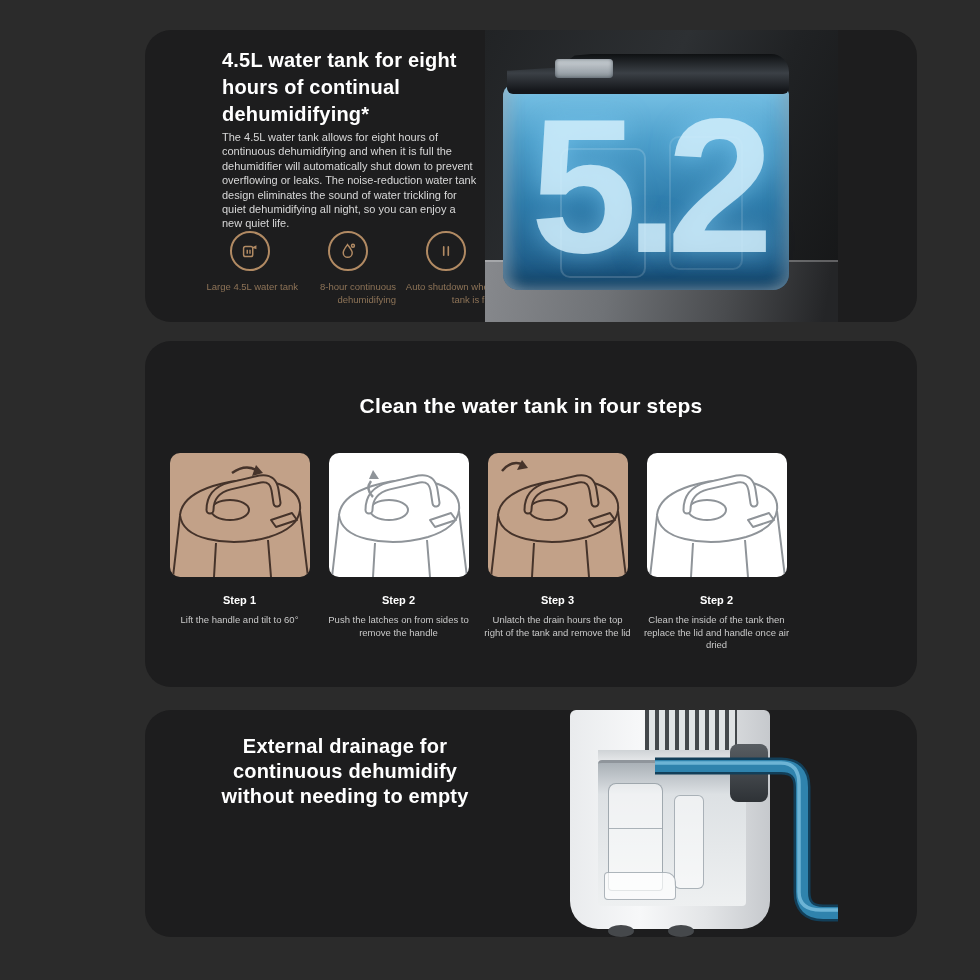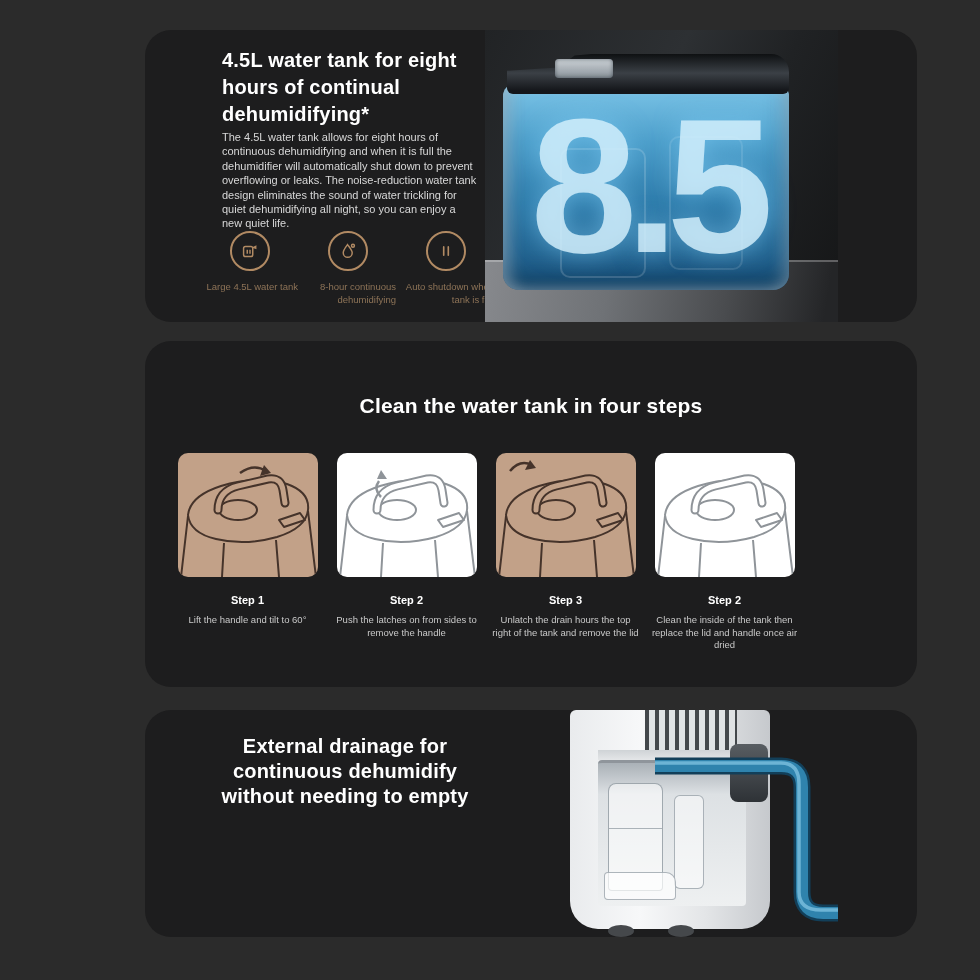--- a/index.html
+++ b/index.html
@@ -91,21 +91,21 @@
     background:linear-gradient(180deg,#d7dde2,#8e979e); border-radius:4px;
     box-shadow:inset 0 0 4px rgba(30,40,48,.6); opacity:.95;
   }
 
   
   .c2-title{
     position:absolute; left:0; right:0; top:53px; text-align:center;
     color:var(--heading); font-size:21px; font-weight:700; letter-spacing:.2px;
   }
   .steps{
-    position:absolute; left:27px; top:112px; width:628px;
+    position:absolute; left:19px; top:112px; width:628px;
     display:flex; gap:8px;
   }
   .step{width:151px; text-align:center;}
   .step-panel{
     width:140px; height:124px; margin:0 auto; border-radius:10px; overflow:hidden;
   }
   .step-panel.tan{background:var(--tan-panel); color:var(--line-dark); --panel-fill:var(--tan-panel);}
   .step-panel.white{background:#ffffff; color:var(--line-gray); --panel-fill:#ffffff;}
   .step-panel svg{width:140px;height:124px;display:block;}
   .step-label{
@@ -220,21 +220,21 @@
     </div>
   </div>
 
   <div class="scene">
     <div class="platform"></div>
     <div class="tank">
       <div class="tank-water">
         <div class="tank-inner-a"></div>
         <div class="tank-inner-b"></div>
       </div>
-      <div class="tank-watermark">8.5</div>
+      <div class="tank-watermark">5.2</div>
       <div class="waterline"></div>
       <div class="tank-lid"></div>
       <div class="tank-handle"></div>
     </div>
   </div>
 </section>
 
 <section class="card" id="card2">
   <h2 class="c2-title">Clean the water tank in four steps</h2>
   <div class="steps">

